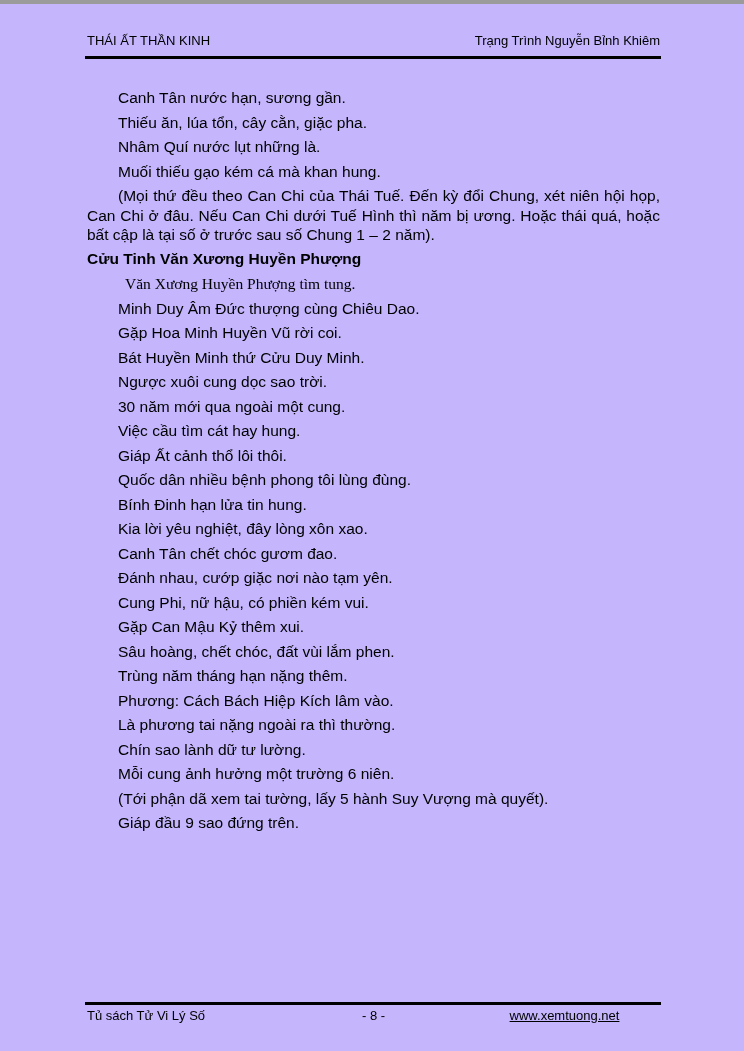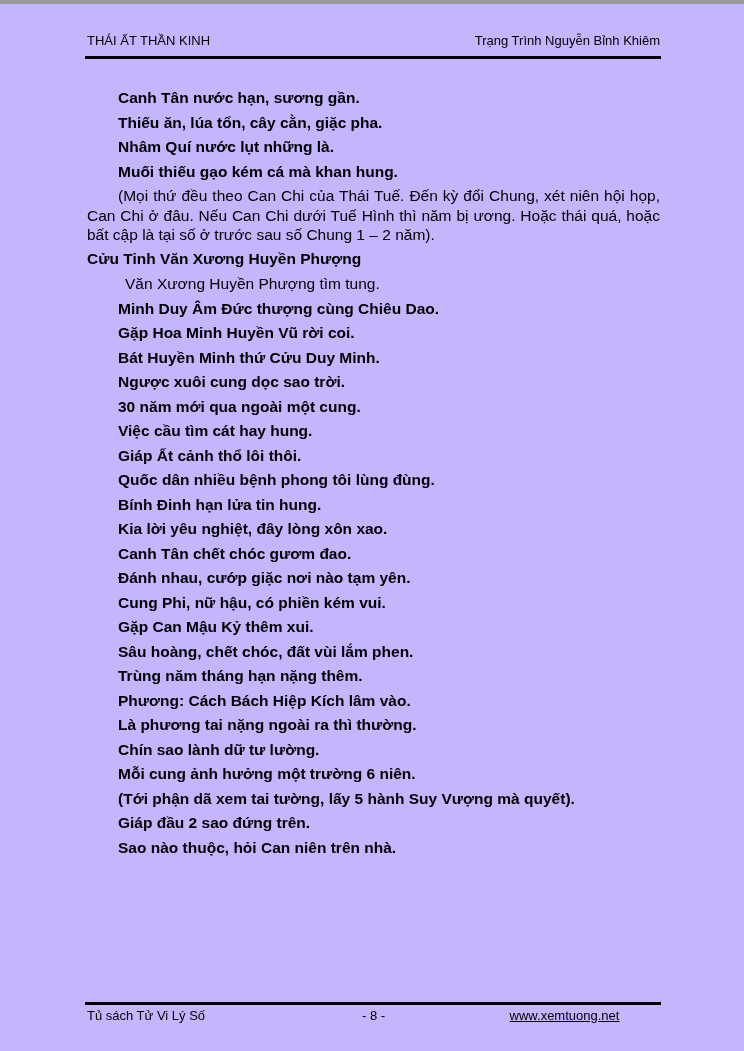--- a/index.html
+++ b/index.html
@@ -32,22 +32,22 @@
     border-top: 3px solid #000000;
   }
   
   .body-text {
     position: absolute;
     top: 84px; left: 87px; right: 84px;
     font-size: 15.5px;
     color: #000000;
   }
   .block { line-height: 19.5px; }
-  .verse          { margin: 0 0 5px 31px; font-weight: bold; }
-  .verse-indented { margin: 0 0 5px 38px; }
+  .verse          { margin: 0 0 5px 31px; }
+  .verse-indented { margin: 0 0 5px 38px; font-family: Liberation Serif, serif; }
   .paragraph {
     margin: 0 0 4px 0;
     text-align: justify;
     text-indent: 31px;
   }
   .heading {
     margin: 3px 0 6px 0;
     font-weight: bold;
   }
   
@@ -108,22 +108,21 @@
       <p class="block verse">Đánh nhau, cướp giặc nơi nào tạm yên.</p>
       <p class="block verse">Cung Phi, nữ hậu, có phiền kém vui.</p>
       <p class="block verse">Gặp Can Mậu Kỷ thêm xui.</p>
       <p class="block verse">Sâu hoàng, chết chóc, đất vùi lắm phen.</p>
       <p class="block verse">Trùng năm tháng hạn nặng thêm.</p>
       <p class="block verse">Phương: Cách Bách Hiệp Kích lâm vào.</p>
       <p class="block verse">Là phương tai nặng ngoài ra thì thường.</p>
       <p class="block verse">Chín sao lành dữ tư lường.</p>
       <p class="block verse">Mỗi cung ảnh hưởng một trường 6 niên.</p>
       <p class="block verse">(Tới phận dã xem tai tường, lấy 5 hành Suy Vượng mà quyết).</p>
-      <p class="block verse">Giáp đầu 2 sao đứng trên.</p>
-      <p class="block verse">Sao nào thuộc, hỏi Can niên trên nhà.</p>
+      <p class="block verse">Giáp đầu 9 sao đứng trên.</p>
     </div>
 
   <div class="footer-rule"></div>
   <div class="footer">
     <span class="footer-left">Tủ sách Tử Vi Lý Số</span>
     <span class="footer-center">- 8 -</span>
     <span class="footer-right">
       <a class="footer-link">www.xemtuong.net</a>
     </span>
   </div>

